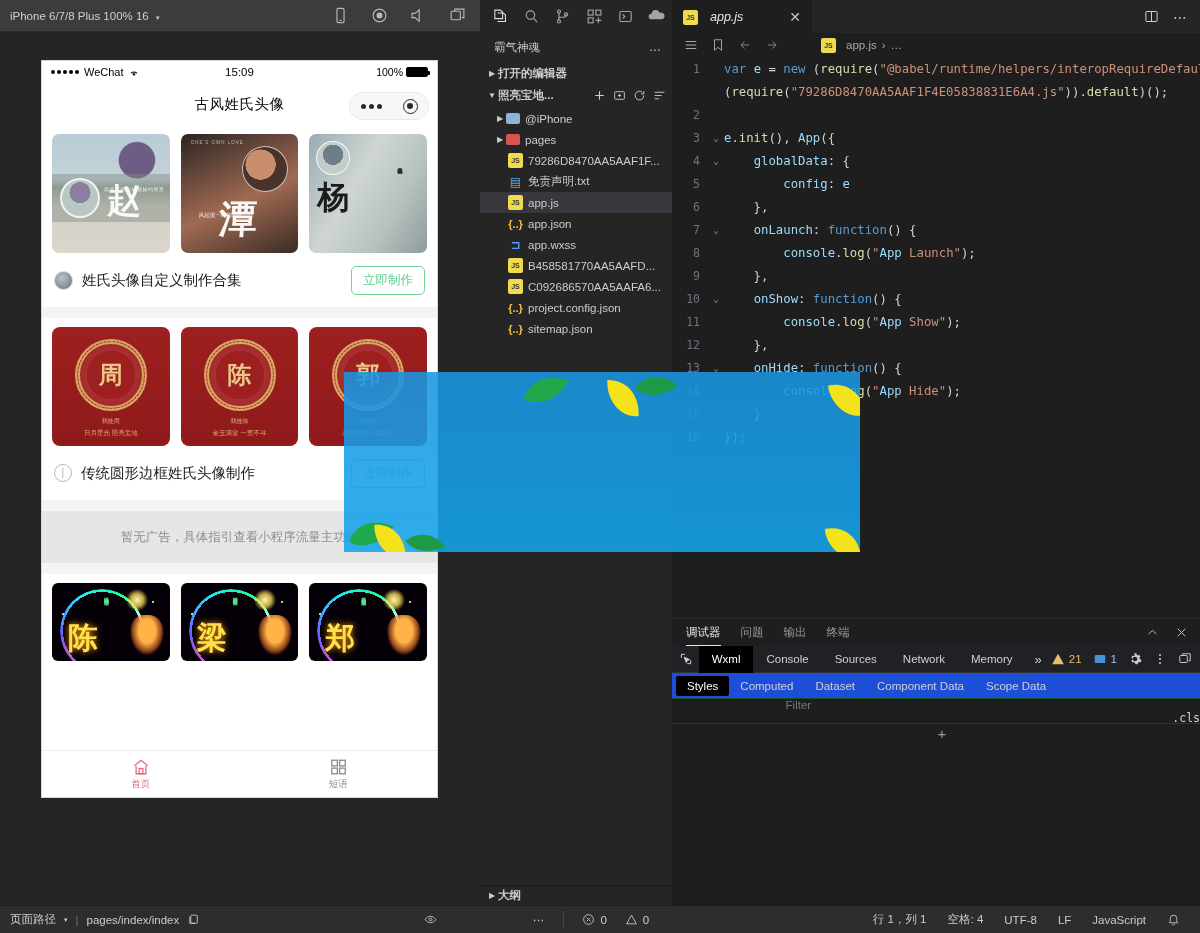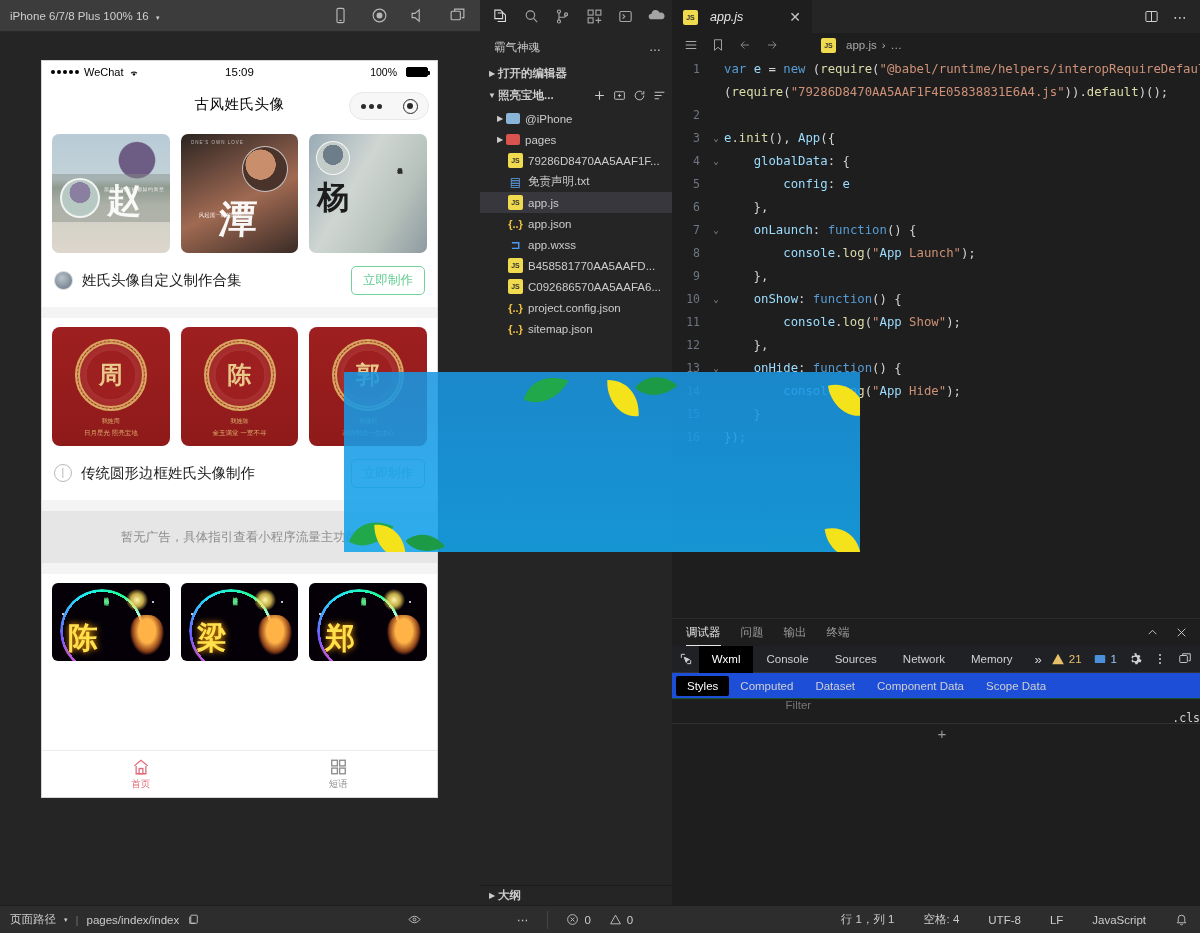--- a/index.html
+++ b/index.html
@@ -45,21 +45,21 @@
   .statusbar {
     height: 22px; display: flex; align-items: center; padding: 0 9px;
     font-size: 11.5px; color: #000; background: #fff;
   }
   .sb-left { display: flex; align-items: center; gap: 3px; }
   .sb-dots { display: flex; gap: 2px; }
   .sb-dot { width: 4px; height: 4px; border-radius: 50%; background: #000; }
   .sb-carrier { font-size: 11px; margin-left: 2px; }
   .sb-wifi { margin-left: 1px; }
   .sb-time { position: absolute; left: 0; right: 0; text-align: center; font-size: 11.5px; font-weight: 500; pointer-events: none;}
-  .sb-right { margin-left: auto; display: flex; align-items: center; gap: 9px; font-size: 10.5px; z-index:2;}
+  .sb-right { margin-left: auto; display: flex; align-items: center; gap: 3px; font-size: 10.5px; z-index:2;}
   .sb-batt {
     width: 22px; height: 10px; border: 1px solid #000; border-radius: 2px;
     position: relative; background: #000;
   }
   .sb-batt:after {
     content: ''; position: absolute; right: -3px; top: 3px; width: 2px; height: 4px;
     background: #000; border-radius: 0 1px 1px 0;
   }
 
   .navbar {
@@ -324,21 +324,21 @@
   
   .status {
     position:absolute; left:0; bottom:0; width: 1200px; height: 28px; background:#2d2d2d;
     display:flex; align-items:center; color:#cccccc; font-size: 11.5px;
     border-top: 1px solid #1e1e1e;
   }
   .st-left { display:flex; align-items:center; gap: 8px; padding-left: 10px; }
   .st-sep { color:#6f6f6f; }
   .st-mid { display:flex; align-items:center; gap: 18px; margin-left: auto; margin-right: 0; }
   .st-err { display:flex; align-items:center; gap: 5px; }
-  .st-right { display:flex; align-items:center; gap: 29px; padding-right: 12px; }
+  .st-right { display:flex; align-items:center; gap: 21px; padding-right: 20px; }
   .status svg { width: 13px; height: 13px; }
   .divider-v { width:1px; height: 18px; background:#454545; }
 
   
   .overlay {
     position:absolute; left: 344px; top: 372px; width: 516px; height: 180px;
     background: linear-gradient(180deg, rgba(25,150,225,.88) 0%, rgba(22,158,232,.88) 55%, rgba(20,165,235,.88) 100%);
     overflow:hidden; pointer-events:none;
   }
   .leaf { position:absolute; }

